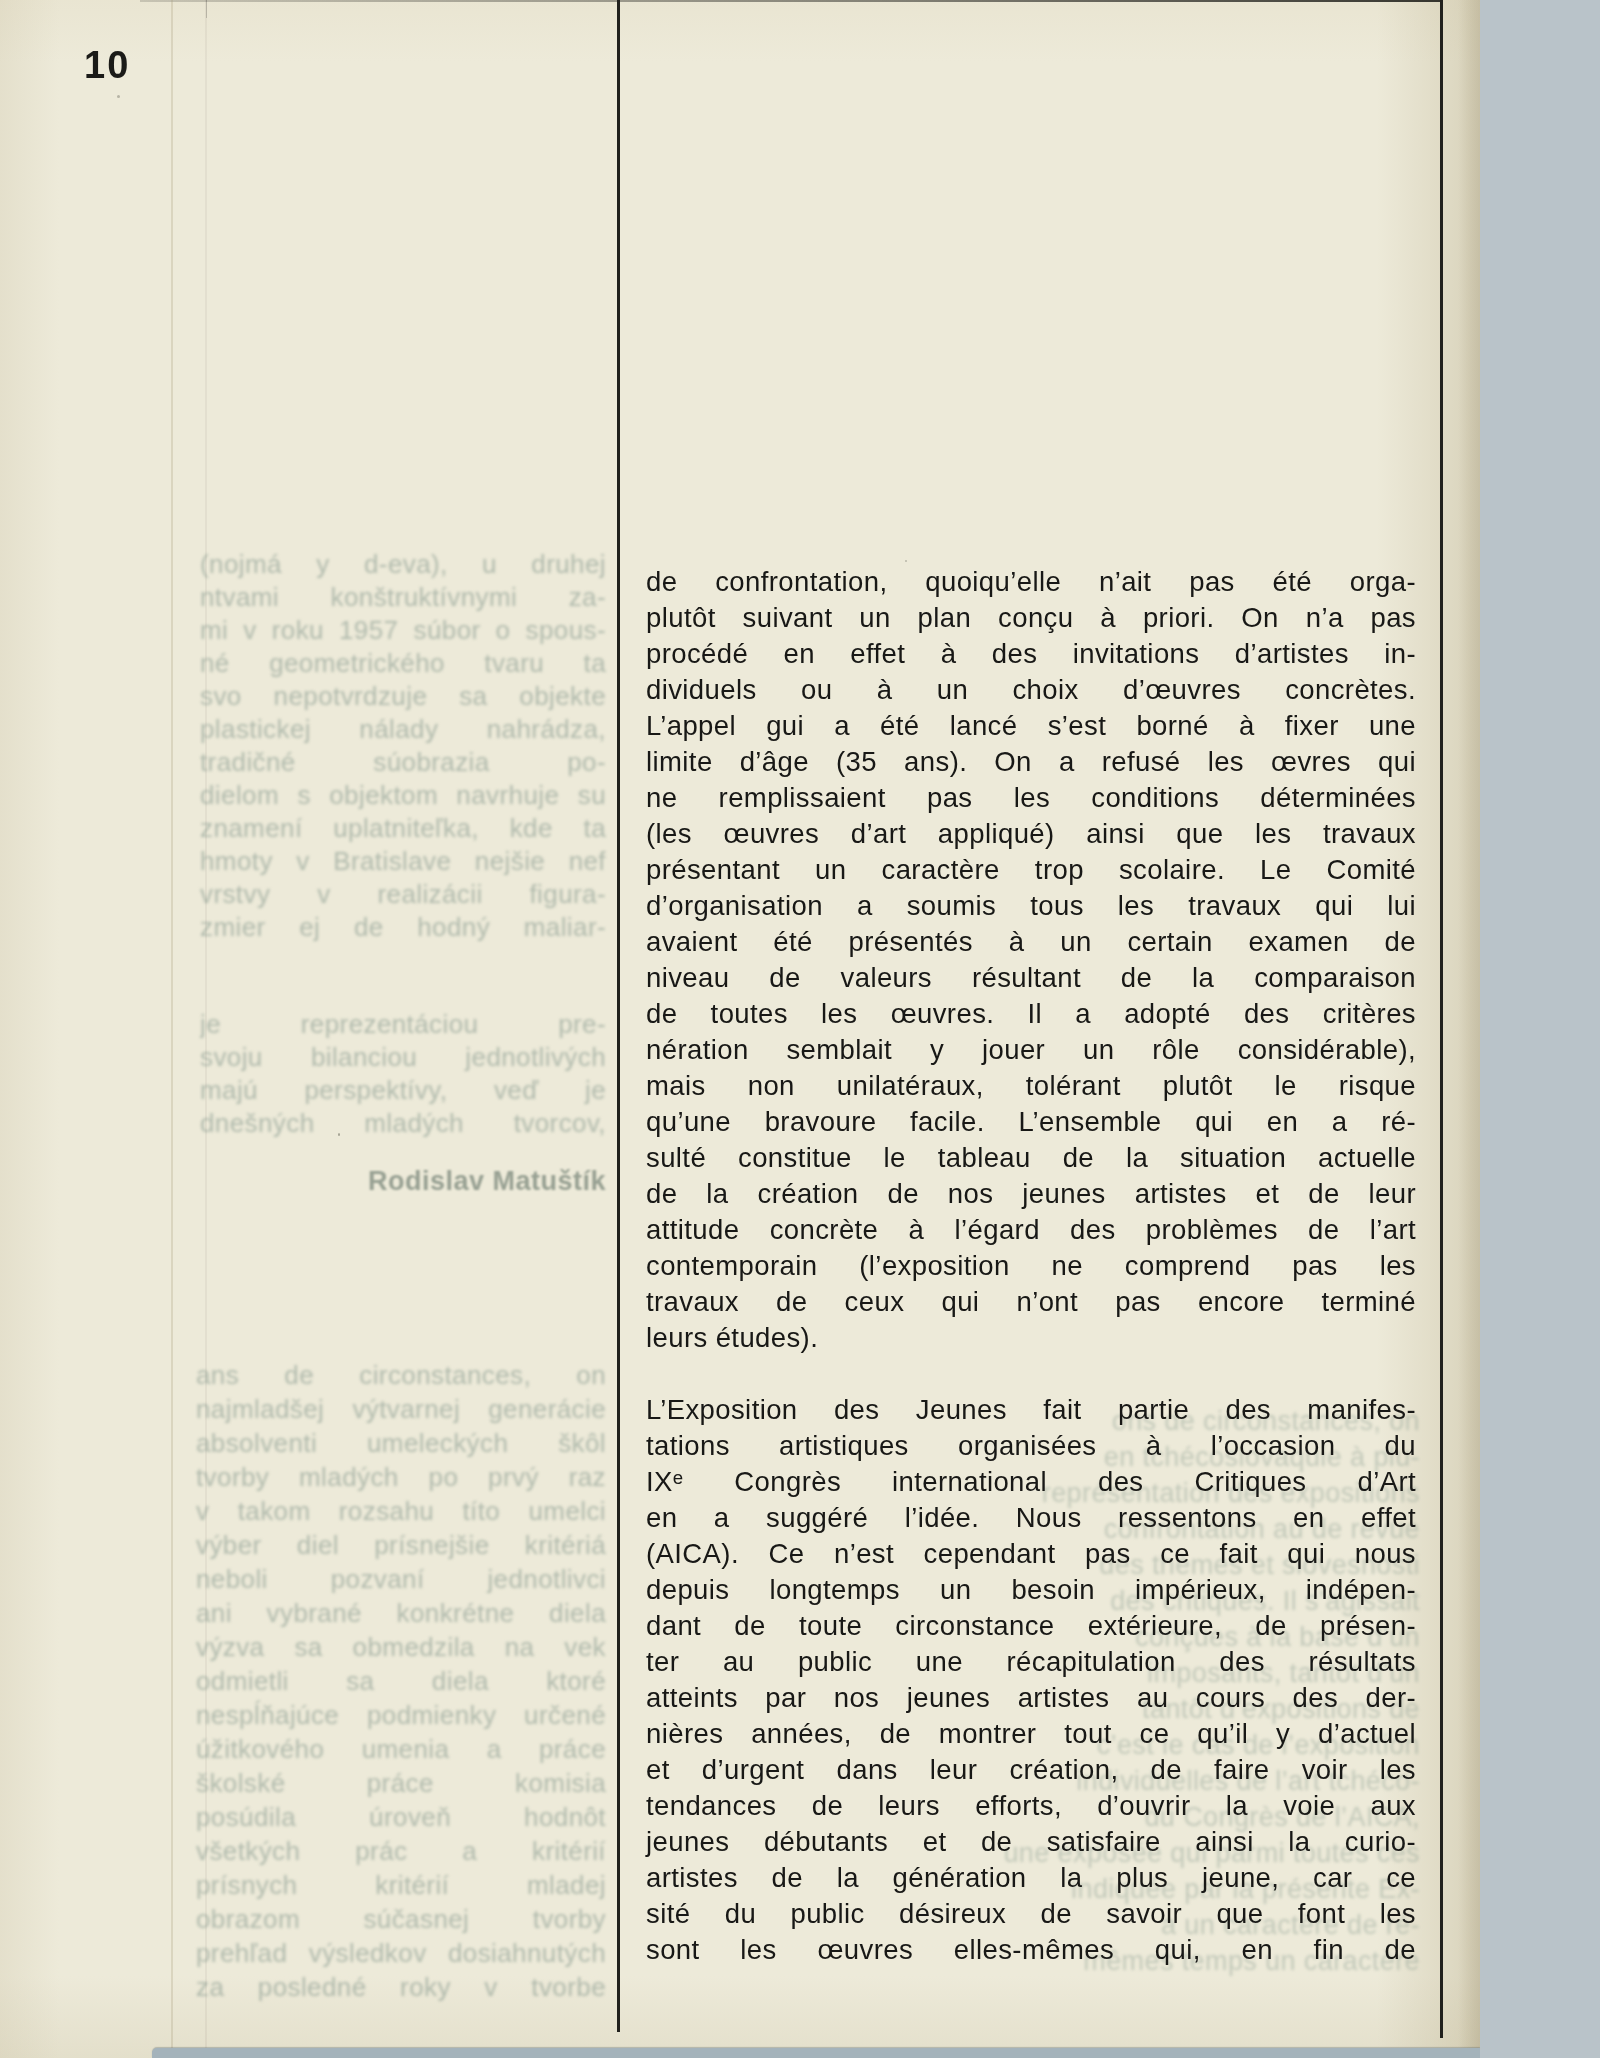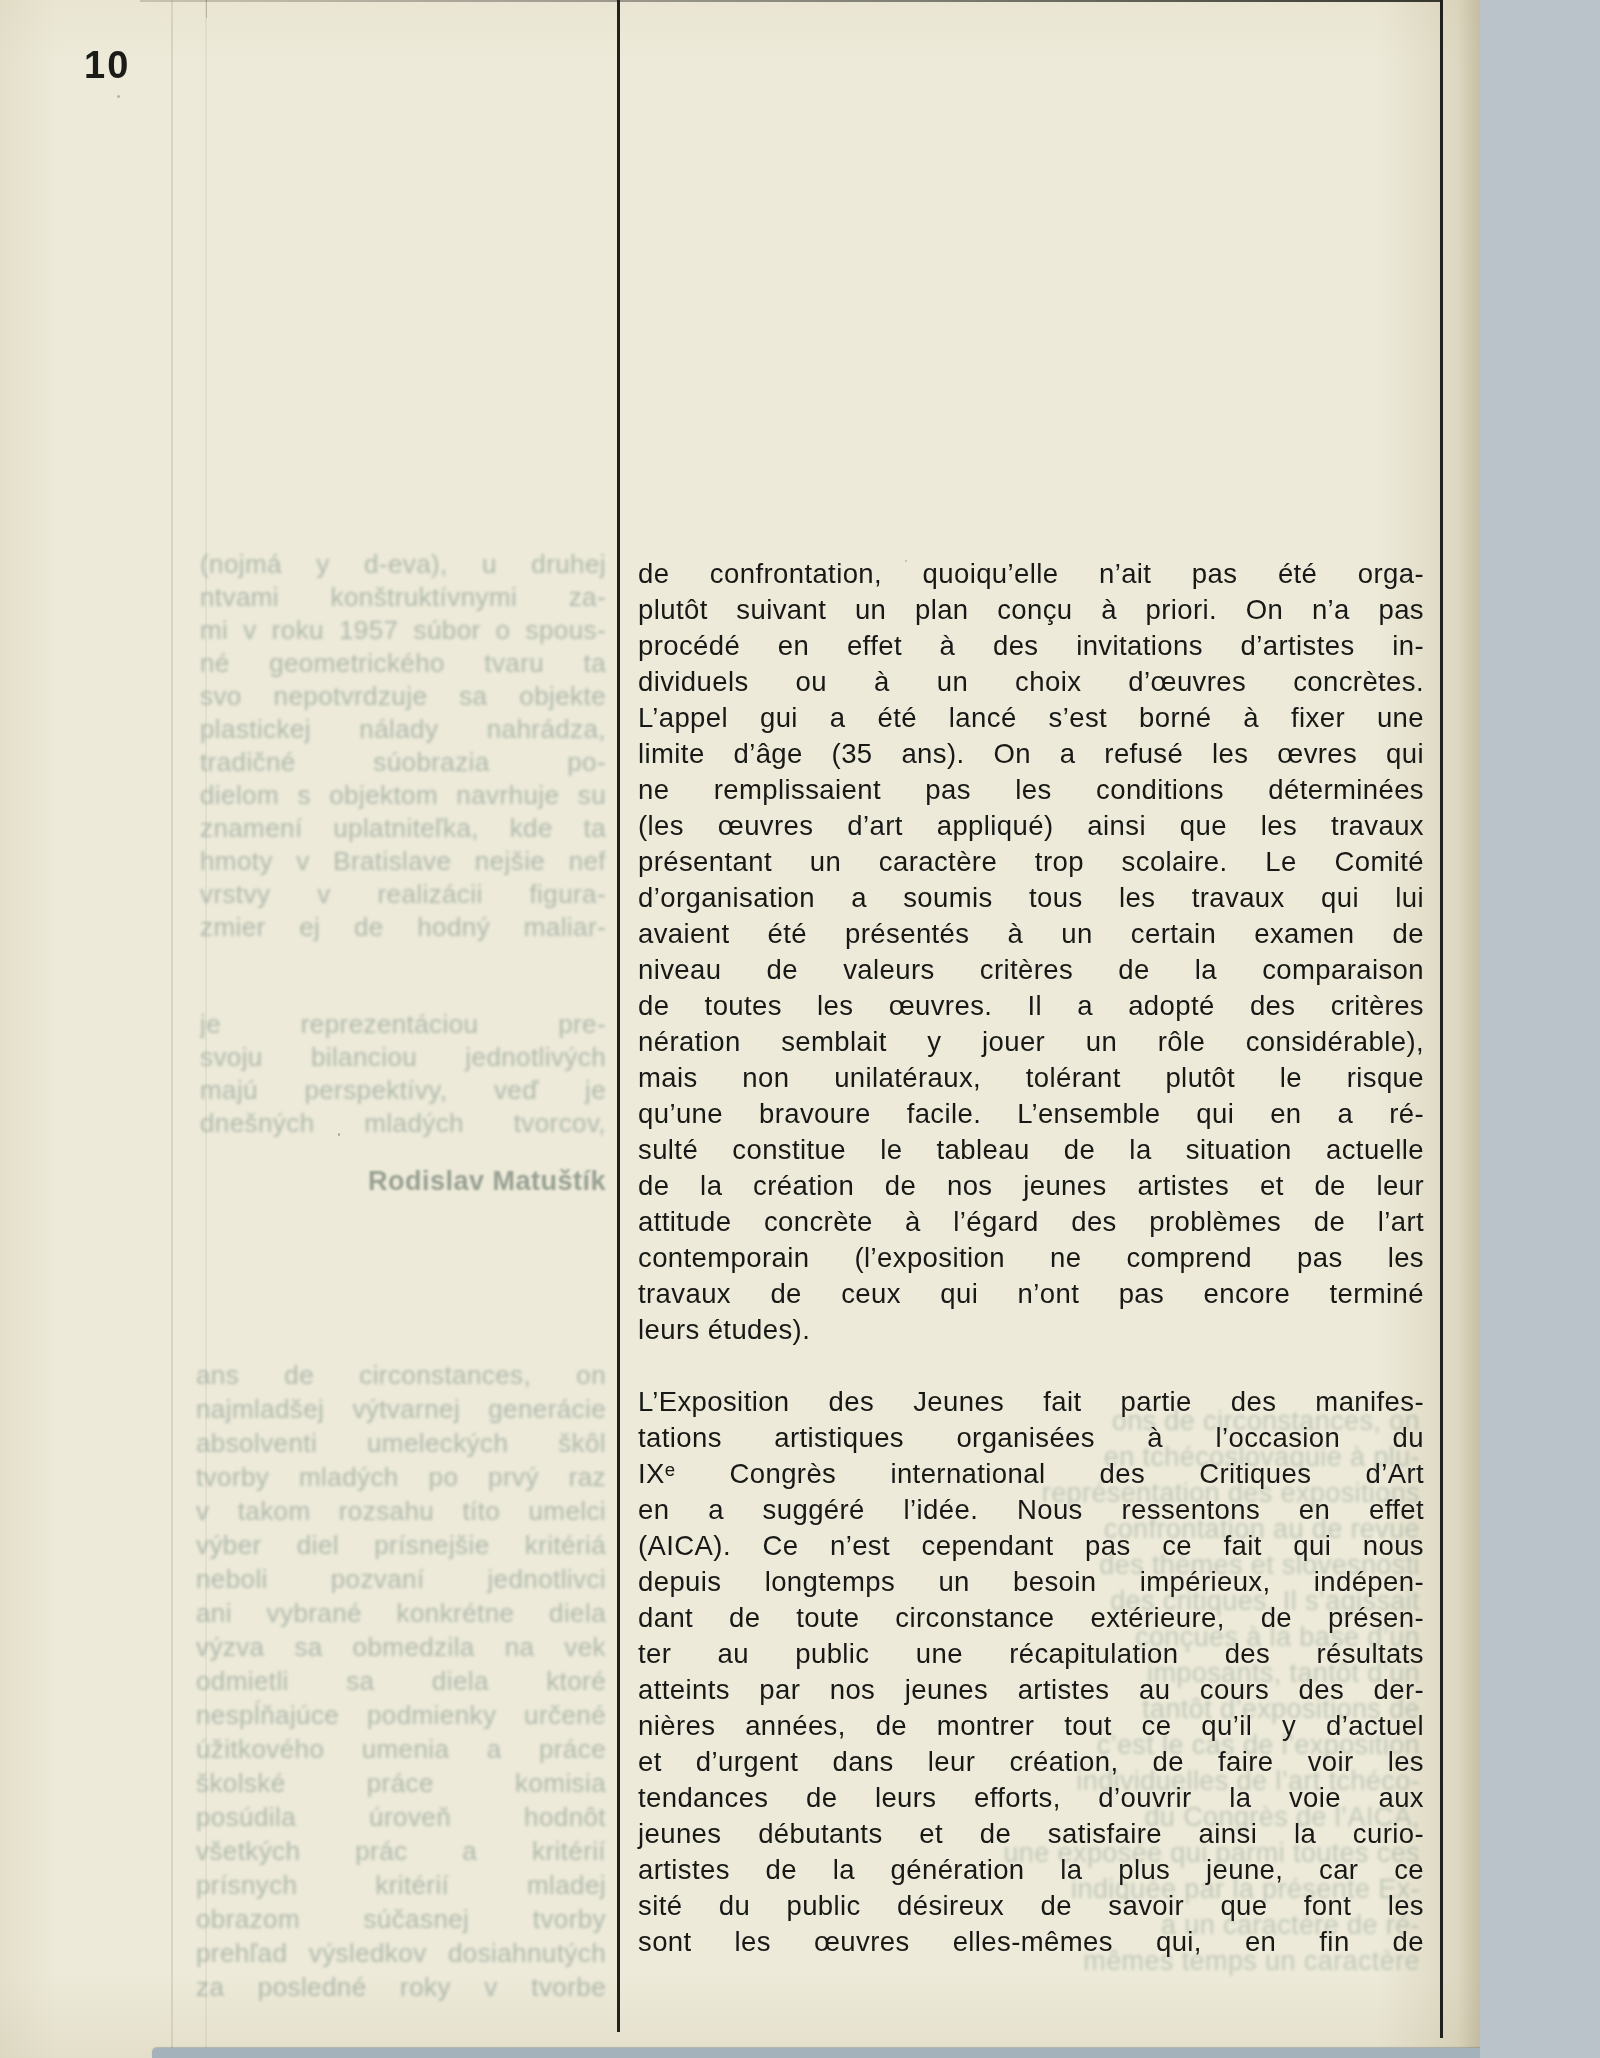--- a/index.html
+++ b/index.html
@@ -53,21 +53,21 @@
   .speck.s5{left:905px;top:560px;width:2px;height:2px;background:rgba(55,55,45,.28);}
   
   .pagenum{
     position:absolute;left:84px;top:44px;
     font-size:38px;font-weight:700;letter-spacing:2px;color:#1b1b18;
   }
   
   .column{
     position:absolute;left:630px;top:548px;width:802px;z-index:3;
   }
-  .para{margin:8px;padding:0;}
+  .para{margin:16px;padding:0;}
   .para + .para{margin-top:36px;}
   .para .tline{
     height:36px;line-height:36px;
     font-size:27.5px;letter-spacing:.4px;color:#181816;
     text-align:justify;text-align-last:justify;
     white-space:normal;overflow:visible;
   }
   .para.end-left .tline:last-child{text-align-last:left;}
   
   .ghost{
@@ -185,21 +185,21 @@
         <div class="tline">plutôt suivant un plan conçu à priori. On n’a pas</div>
         <div class="tline">procédé en effet à des invitations d’artistes in-</div>
         <div class="tline">dividuels ou à un choix d’œuvres concrètes.</div>
         <div class="tline">L’appel gui a été lancé s’est borné à fixer une</div>
         <div class="tline">limite d’âge (35 ans). On a refusé les œvres qui</div>
         <div class="tline">ne remplissaient pas les conditions déterminées</div>
         <div class="tline">(les œuvres d’art appliqué) ainsi que les travaux</div>
         <div class="tline">présentant un caractère trop scolaire. Le Comité</div>
         <div class="tline">d’organisation a soumis tous les travaux qui lui</div>
         <div class="tline">avaient été présentés à un certain examen de</div>
-        <div class="tline">niveau de valeurs critères de la comparaison</div>
+        <div class="tline">niveau de valeurs résultant de la comparaison</div>
         <div class="tline">de toutes les œuvres. Il a adopté des critères</div>
         <div class="tline">nération semblait y jouer un rôle considérable),</div>
         <div class="tline">mais non unilatéraux, tolérant plutôt le risque</div>
         <div class="tline">qu’une bravoure facile. L’ensemble qui en a ré-</div>
         <div class="tline">sulté constitue le tableau de la situation actuelle</div>
         <div class="tline">de la création de nos jeunes artistes et de leur</div>
         <div class="tline">attitude concrète à l’égard des problèmes de l’art</div>
         <div class="tline">contemporain (l’exposition ne comprend pas les</div>
         <div class="tline">travaux de ceux qui n’ont pas encore terminé</div>
         <div class="tline">leurs études).</div>

